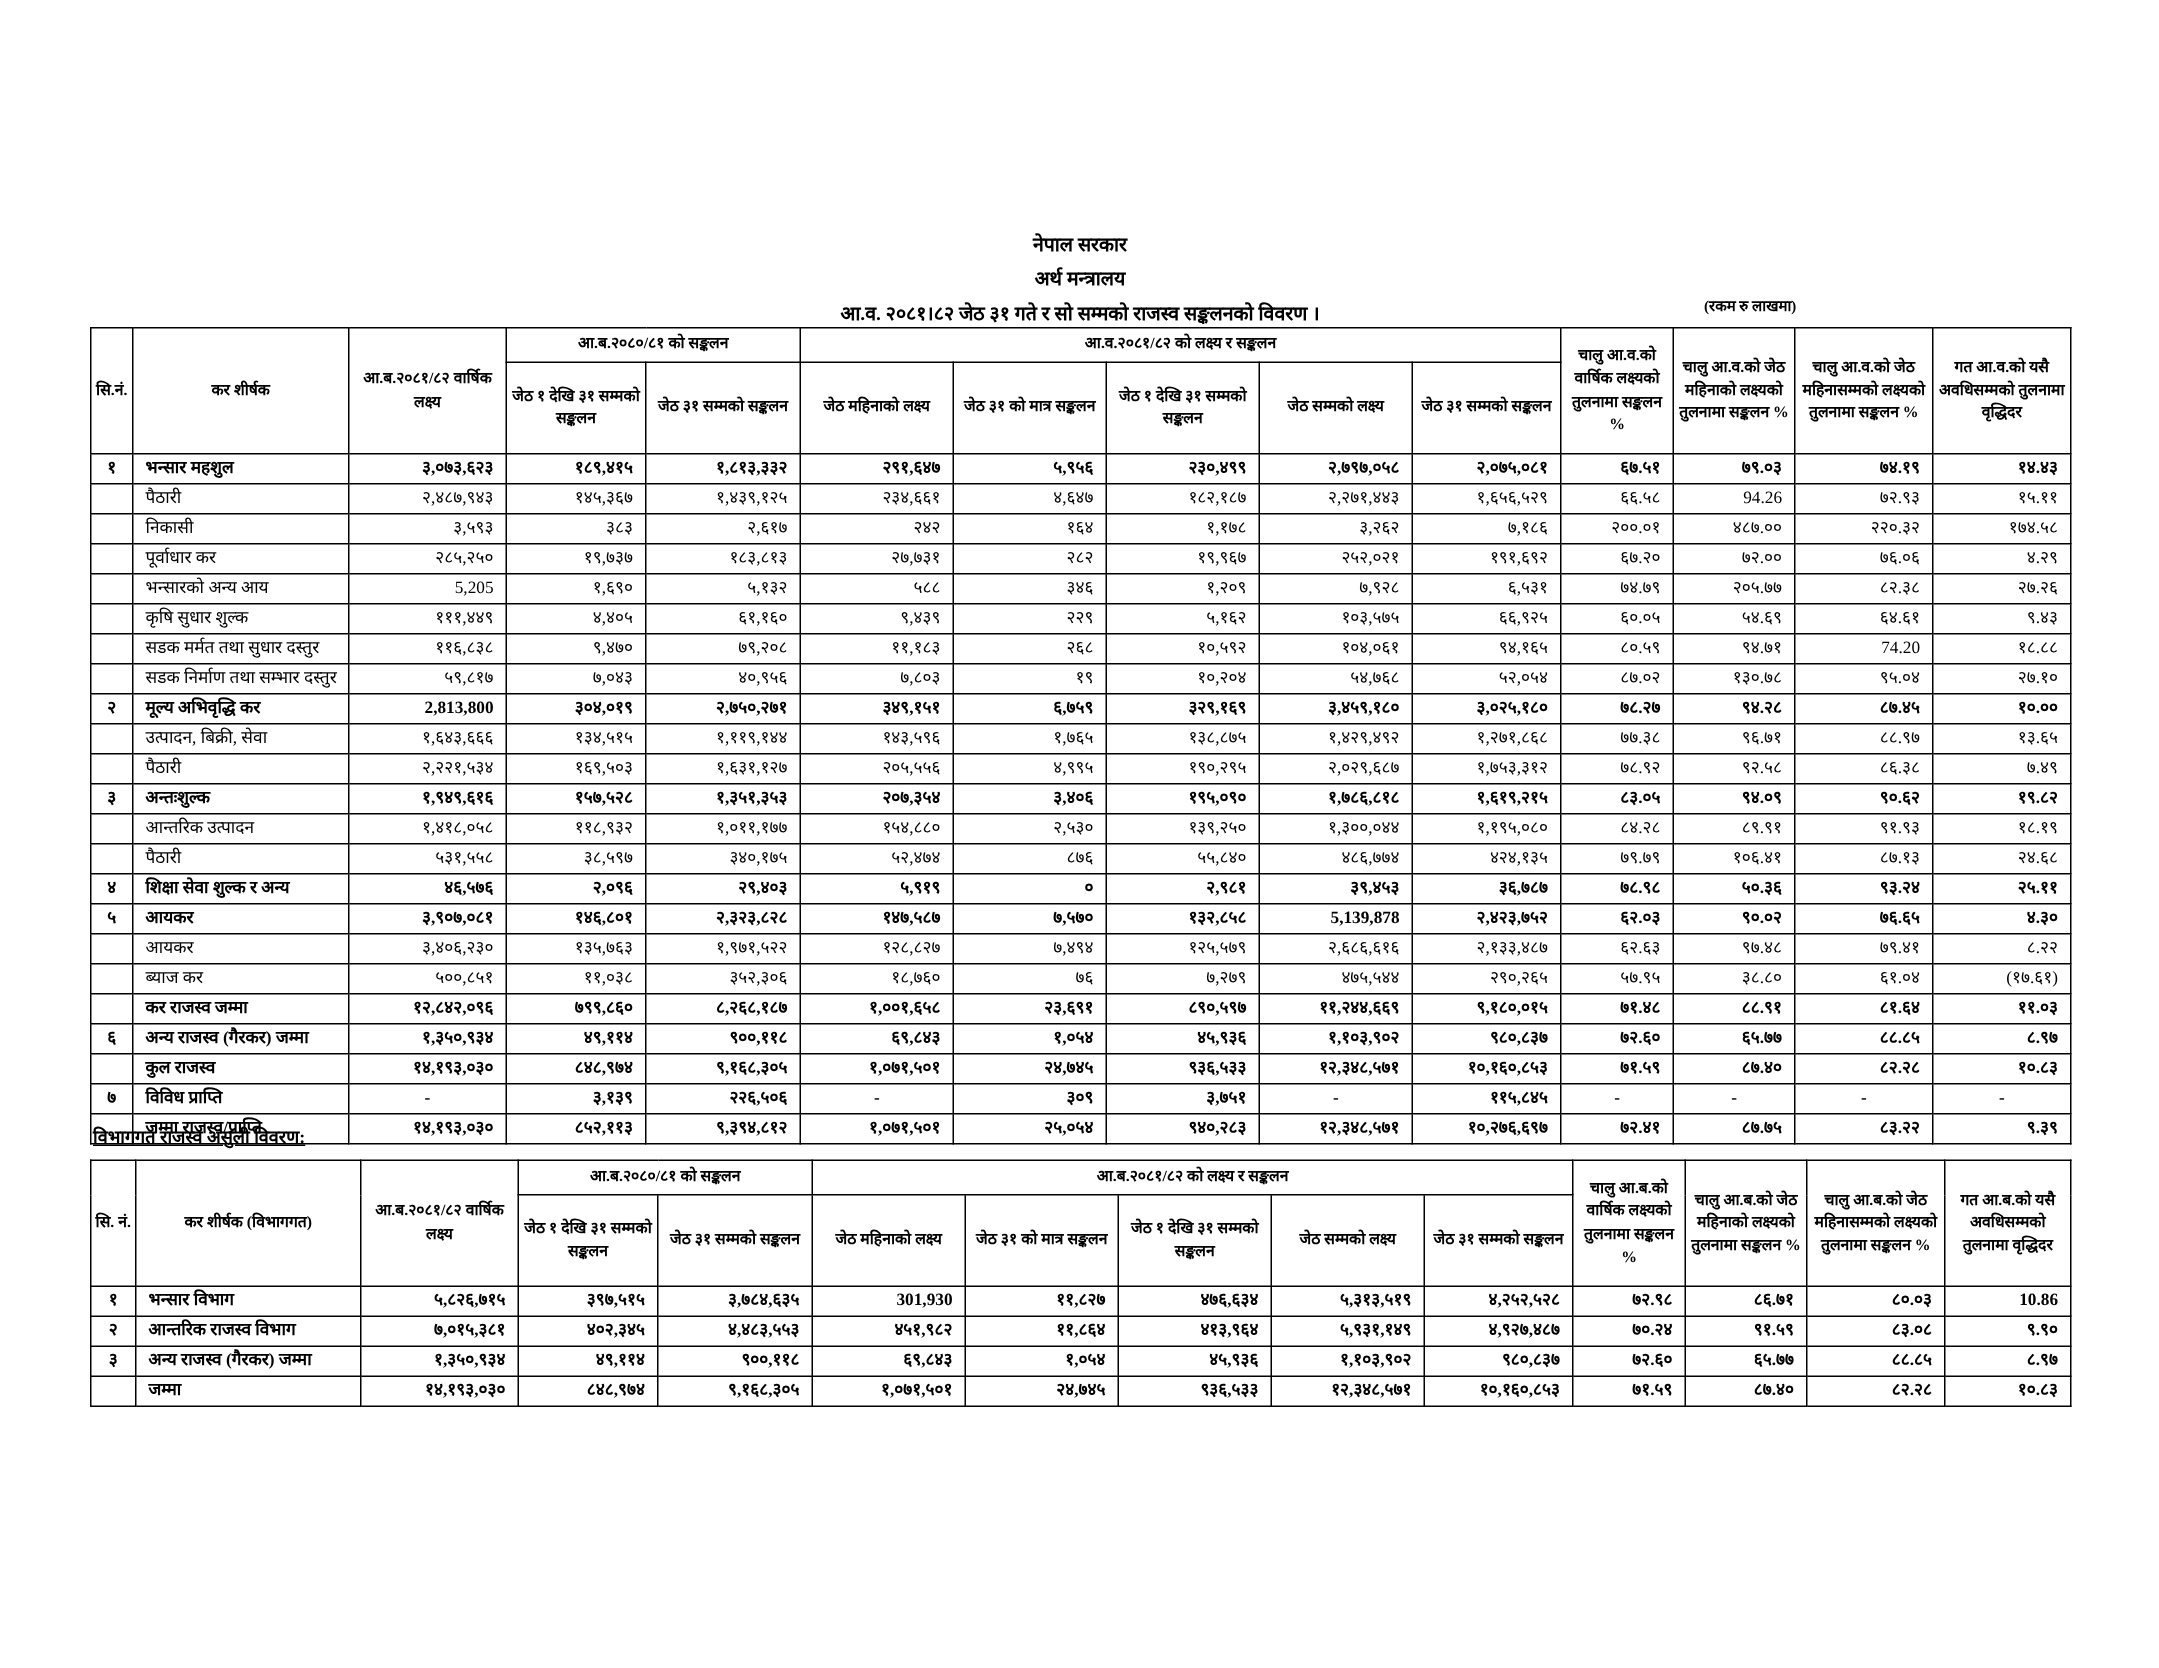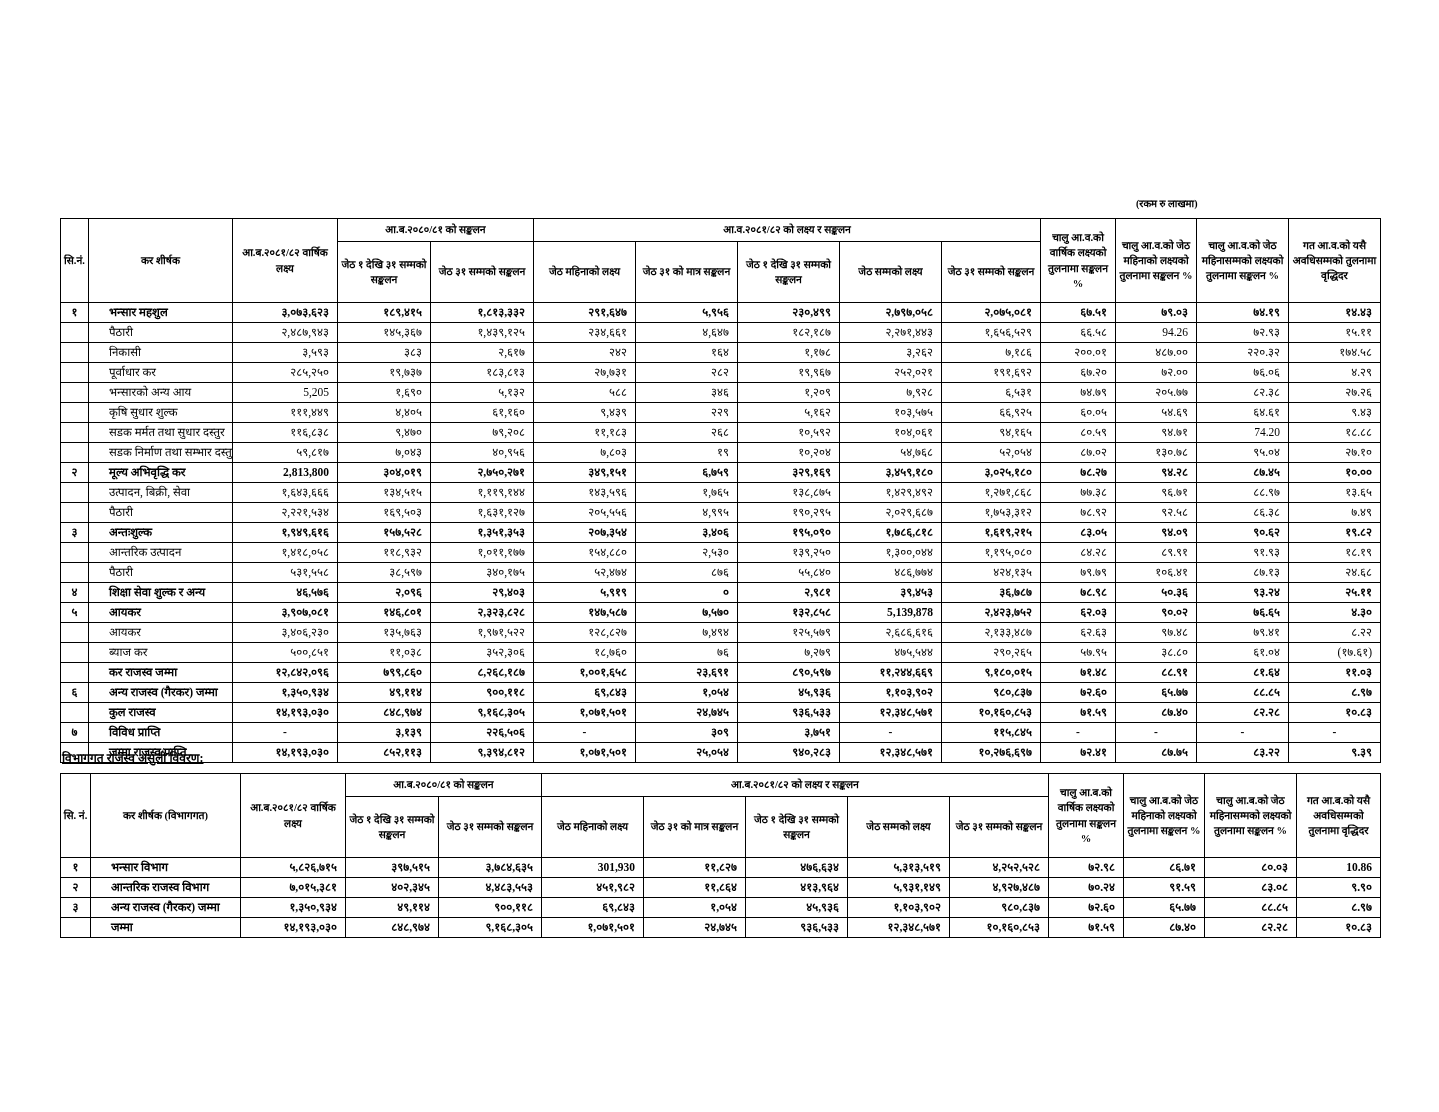--- a/index.html
+++ b/index.html
@@ -13,35 +13,40 @@
   table { border-collapse:collapse; table-layout:fixed; background:#fff; }
   .t1 { position:absolute; top:218px; left:60px; width:1320px; }
   .t2 { position:absolute; top:773px; left:60px; width:1320px; }
   th, td { border:1px solid #000; overflow:hidden; }
   thead th { font-size:10.5px; font-weight:bold; text-align:center; vertical-align:middle;
              padding:1px 2px; line-height:1.45; }
   thead tr.span-row th { height:20px; }
   thead tr.sub-row th { height:58px; }
   tbody td { font-size:11.5px; height:19px; padding:0 3px; line-height:1.1; }
   td.sn  { text-align:center; }
-  td.ttl { text-align:left; padding-left:20px; white-space:nowrap; }
+  td.ttl { text-align:left; padding-left:8px; white-space:nowrap; }
   td.num { text-align:right; padding-right:8px; white-space:nowrap; }
   td.num.dash { text-align:center; padding-right:3px; }
   tr.bold td { font-weight:bold; }
 
   .section-label { position:absolute; top:749px; left:62px; font-weight:bold; font-size:12px;
                    text-decoration:underline; }
   .src-line { position:absolute; top:749px; left:698px; font-weight:bold; font-size:12px; }
   .src-line span { margin-right:8px; }
 </style>
 </head>
 <body>
 
 <div class="page">
 
+  <div class="title-block">
+    <div>नेपाल सरकार</div>
+    <div>अर्थ मन्त्रालय</div>
+    <div>आ.व. २०८१।८२ जेठ ३१ गते र सो सम्मको राजस्व सङ्कलनको विवरण ।</div>
+  </div>
   <div class="unit-note">(रकम रु लाखमा)</div>
 
   <table class="t1">
     <colgroup>
       <col style="width:28px">
         <col style="width:144px">
         <col style="width:105px">
       <col style="width:93px">
         <col style="width:103px">
         <col style="width:102px">

